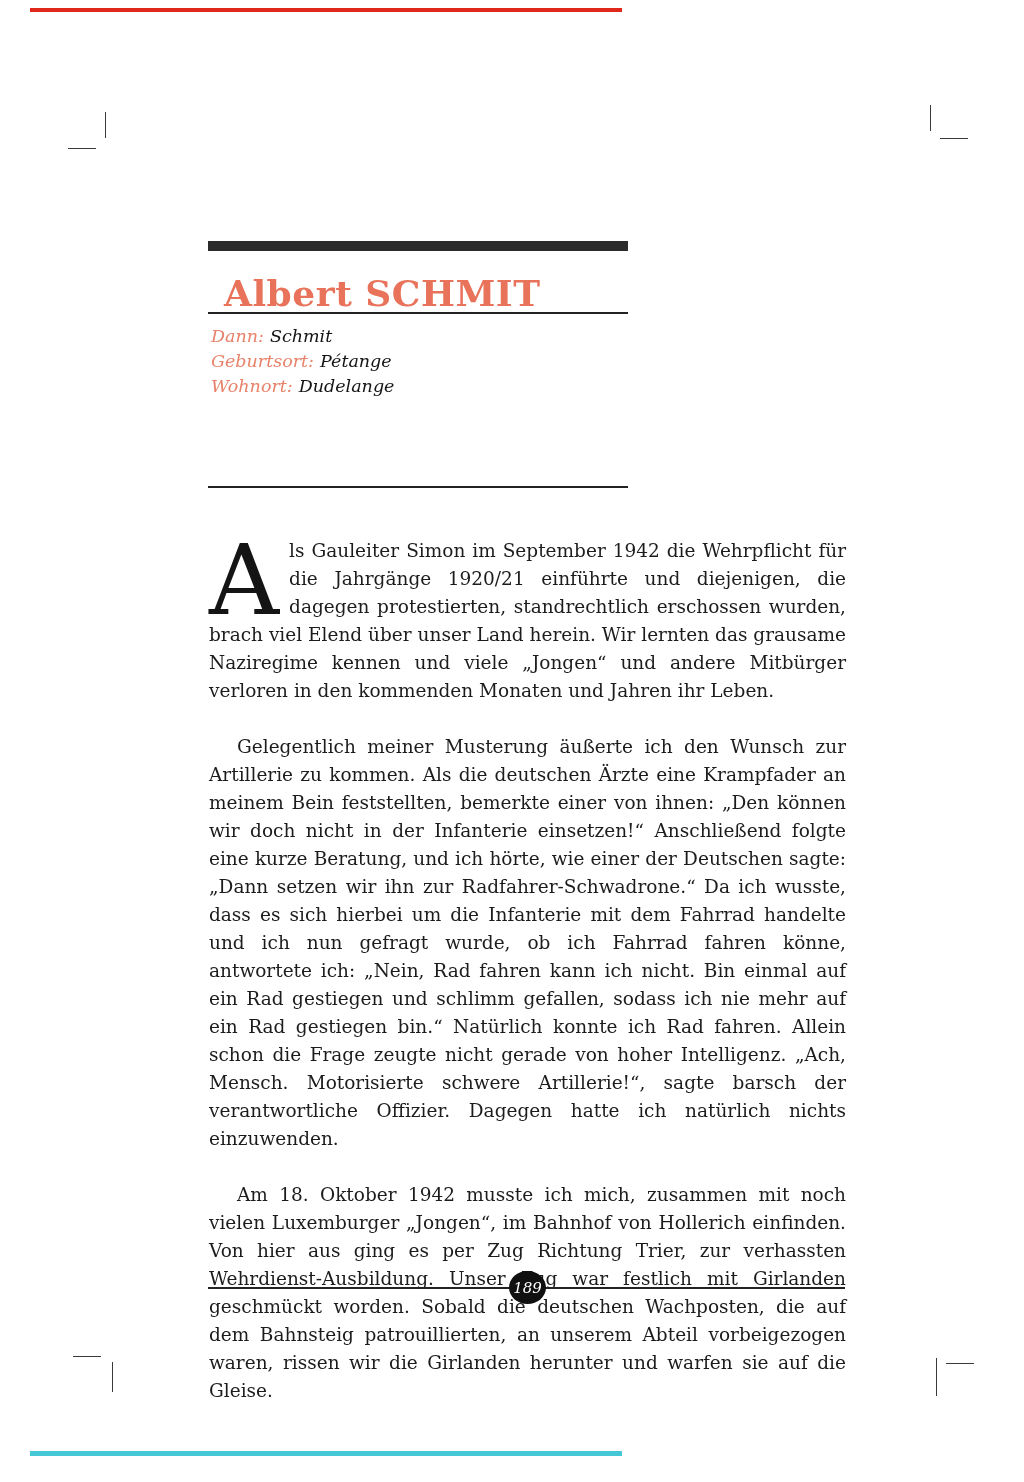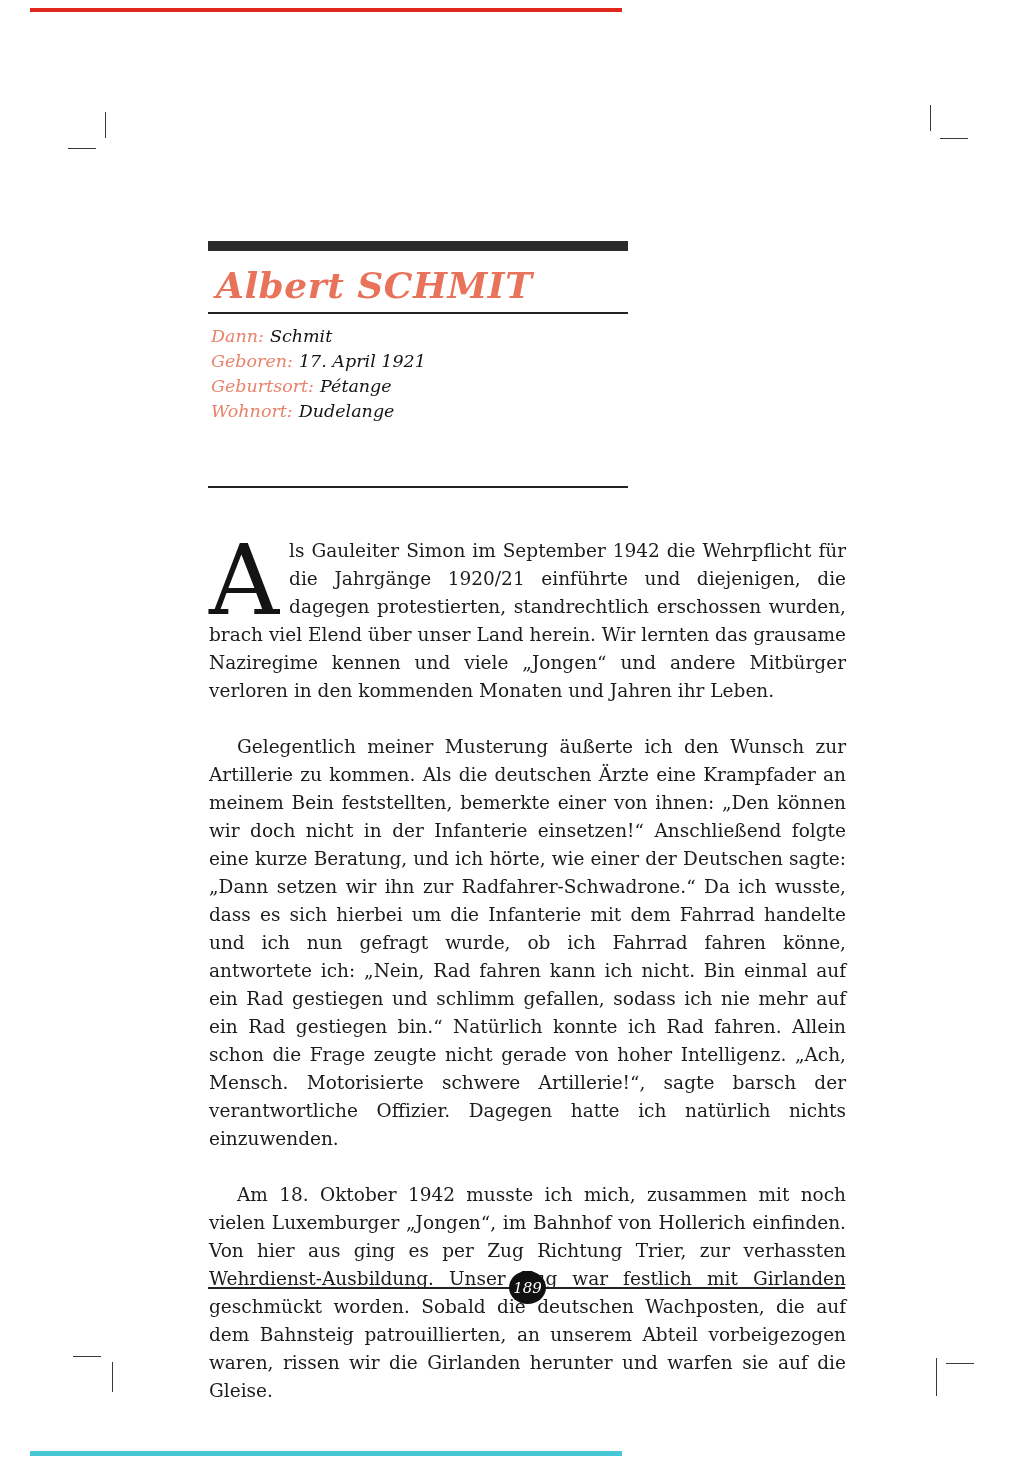--- a/index.html
+++ b/index.html
@@ -34,23 +34,23 @@
   .c-br-v { left: 936px; top: 1358px; height: 38px; }
   .c-br-h { left: 946px; top: 1363px; width: 28px; }
 
   
   .titlebar {
     position: absolute; left: 208px; top: 241px;
     width: 420px; height: 10px; background: #2b2b2b;
   }
   .title {
     position: absolute; left: 208px; top: 256px;
-    margin: 8px;
+    margin: 16px;
     font-size: 36px; font-weight: bold;
-    color: #e8735a; letter-spacing: 0.5px; font-style: italic;
+    color: #e8735a; letter-spacing: 0.5px;
   }
   .rule {
     position: absolute; left: 208px;
     height: 2px; background: #232323;
   }
   .rule1 { top: 312px; width: 420px; }
   .rule2 { top: 486px; width: 420px; }
 
   
   .info {
@@ -111,23 +111,20 @@
 
   <div class="titlebar"></div>
   <h1 class="title">Albert SCHMIT</h1>
   <div class="rule rule1"></div>
 
   <div class="info">
     <div class="info-row">
       <span class="info-label">Dann:</span><span class="info-value">Schmit</span>
     </div>
     <div class="info-row">
-      <span class="info-label">Geboren:</span><span class="info-value">17. April 1921</span>
-    </div>
-    <div class="info-row">
       <span class="info-label">Geburtsort:</span><span class="info-value">Pétange</span>
     </div>
     <div class="info-row">
       <span class="info-label">Wohnort:</span><span class="info-value">Dudelange</span>
     </div>
   </div>
   <div class="rule rule2"></div>
 
   <div class="bodytext">
     <p class="para first"><span class="dropcap">A</span><span>ls Gauleiter Simon im September 1942 die Wehrpflicht für die Jahrgänge 1920/21 einführte und diejenigen, die dagegen protestierten, standrechtlich erschossen wurden, brach viel Elend über unser Land herein. Wir lernten das grausame Naziregime kennen und viele „Jongen“ und andere Mitbürger verloren in den kommenden Monaten und Jahren ihr Leben.</span></p>

